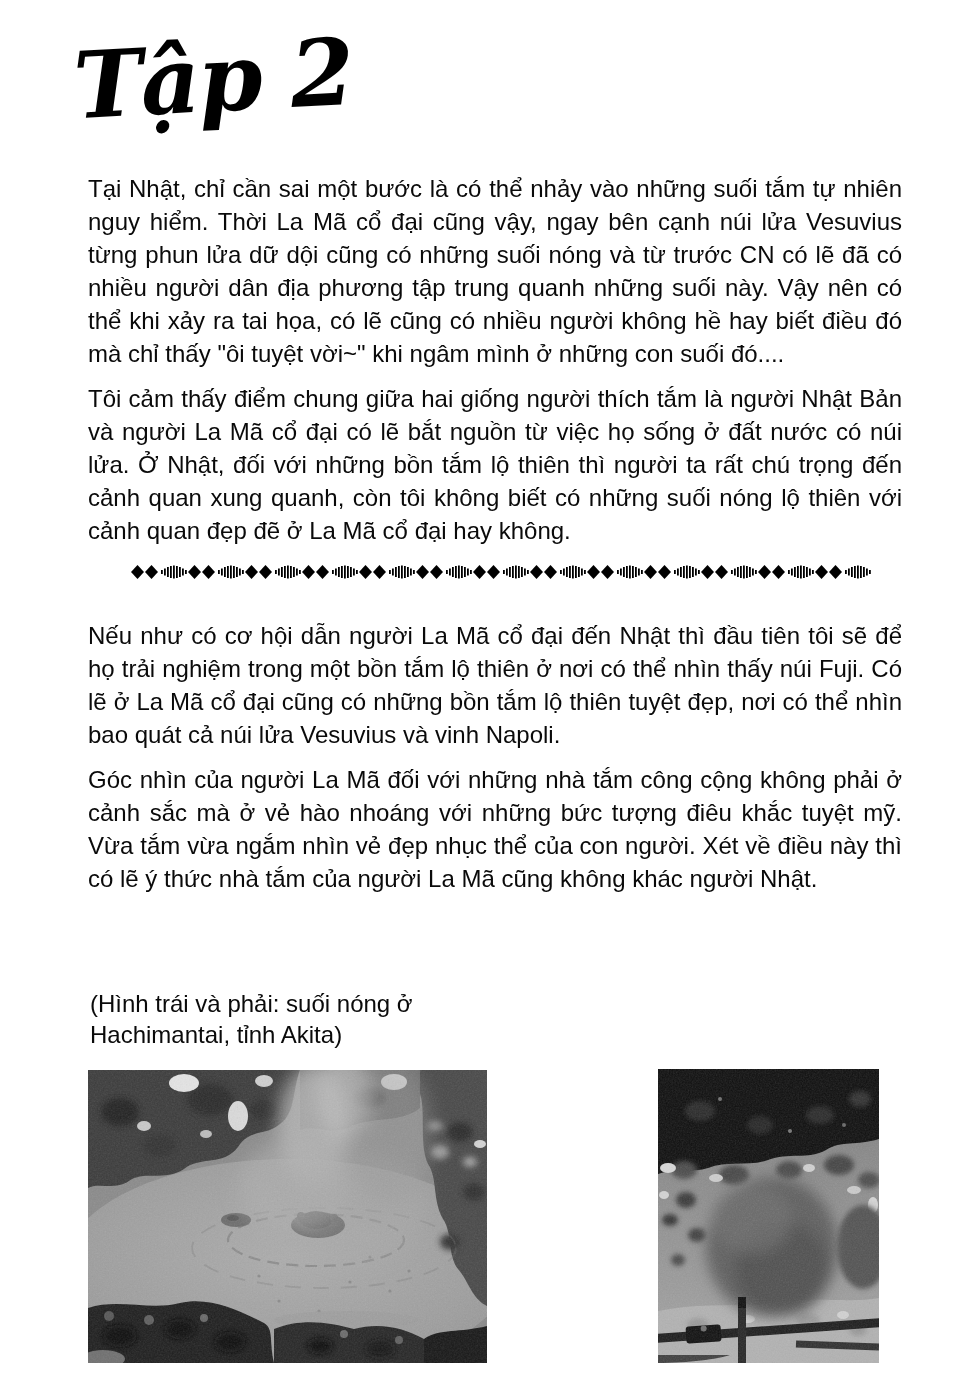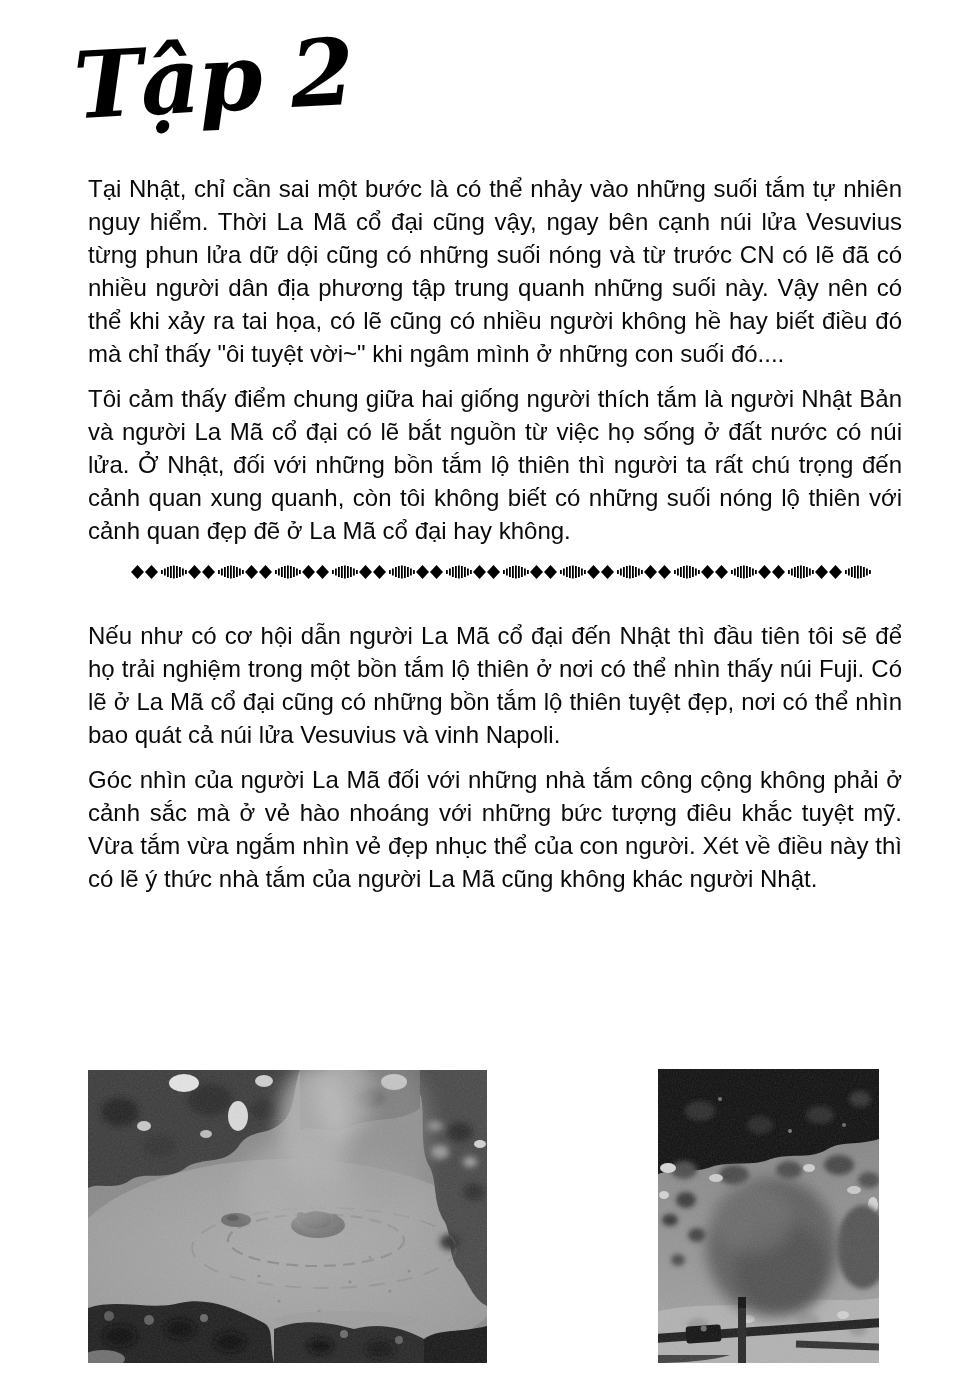--- a/index.html
+++ b/index.html
@@ -84,20 +84,21 @@
           </pattern>
         </defs>
         <rect width="740" height="14" fill="url(#orn)"></rect>
       </svg>
     </div>
 
     <p>Nếu như có cơ hội dẫn người La Mã cổ đại đến Nhật thì đầu tiên tôi sẽ để họ trải nghiệm trong một bồn tắm lộ thiên ở nơi có thể nhìn thấy núi Fuji. Có lẽ ở La Mã cổ đại cũng có những bồn tắm lộ thiên tuyệt đẹp, nơi có thể nhìn bao quát cả núi lửa Vesuvius và vinh Napoli.</p>
     <p>Góc nhìn của người La Mã đối với những nhà tắm công cộng không phải ở cảnh sắc mà ở vẻ hào nhoáng với những bức tượng điêu khắc tuyệt mỹ. Vừa tắm vừa ngắm nhìn vẻ đẹp nhục thể của con người. Xét về điều này thì có lẽ ý thức nhà tắm của người La Mã cũng không khác người Nhật.</p>
   </div>
 
+  <p class="caption">(Hình trái và phải: suối nóng ở Hachimantai, tỉnh Akita)</p>
 
   <figure class="photo photo-left">
     <svg viewBox="0 0 399 293" width="399" height="293" preserveAspectRatio="none" aria-hidden="true">
       <defs>
         <radialGradient id="lp-pool" cx="50%" cy="45%" r="75%">
           <stop offset="0%" stop-color="#acacac"></stop>
           <stop offset="60%" stop-color="#9e9e9e"></stop>
           <stop offset="100%" stop-color="#8f8f8f"></stop>
         </radialGradient>
         <filter id="lp-blur" x="-60%" y="-60%" width="220%" height="220%">

